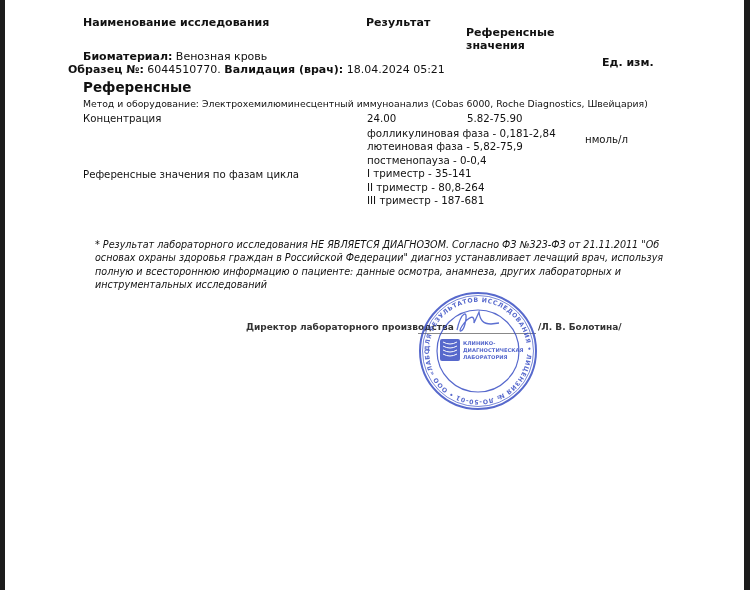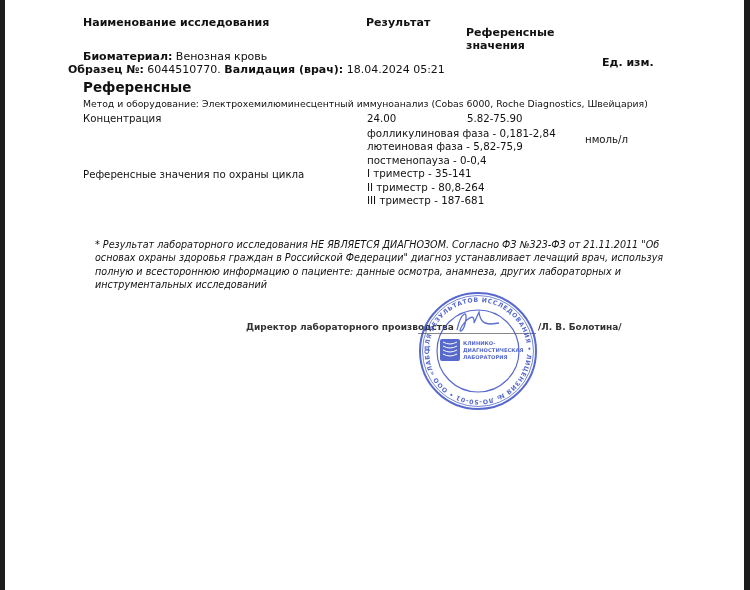--- a/index.html
+++ b/index.html
@@ -53,21 +53,21 @@
   </div>
 
   <div class="abs title" style="left:78px; top:79px;">Референсные</div>
   <div class="abs t9" style="left:78px; top:98px;">Метод и оборудование: Электрохемилюминесцентный иммуноанализ (Cobas 6000, Roche Diagnostics, Швейцария)</div>
 
   <div class="abs t10" style="left:78px; top:112px;">Концентрация</div>
   <div class="abs t10" style="left:362px; top:112px;">24.00</div>
   <div class="abs t10" style="left:462px; top:112px;">5.82-75.90</div>
   <div class="abs t10" style="left:580px; top:112px;margin-top:21px;">нмоль/л</div>
 
-  <div class="abs t10" style="left:78px; top:168px;">Референсные значения по охраны цикла</div>
+  <div class="abs t10" style="left:78px; top:168px;">Референсные значения по фазам цикла</div>
   <div class="abs phase-list" style="left:362px; top:127px;">
     <div>фолликулиновая фаза - 0,181-2,84</div>
     <div>лютеиновая фаза - 5,82-75,9</div>
     <div>постменопауза - 0-0,4</div>
     <div>I триместр - 35-141</div>
     <div>II триместр - 80,8-264</div>
     <div>III триместр - 187-681</div>
   </div>
 
   <div class="note">* Результат лабораторного исследования НЕ ЯВЛЯЕТСЯ ДИАГНОЗОМ. Согласно ФЗ №323-ФЗ от 21.11.2011 "Об основах охраны здоровья граждан в Российской Федерации" диагноз устанавливает лечащий врач, используя полную и всестороннюю информацию о пациенте: данные осмотра, анамнеза, других лабораторных и инструментальных исследований</div>

